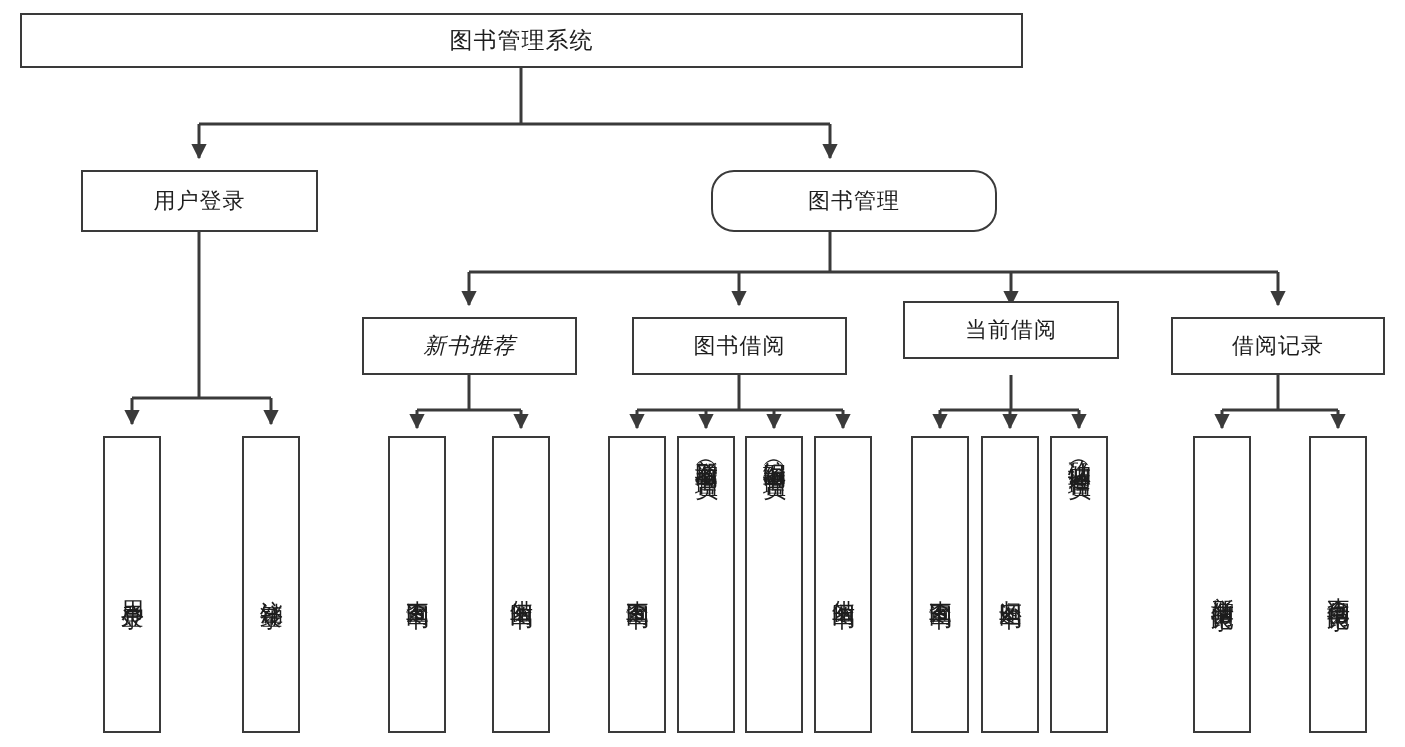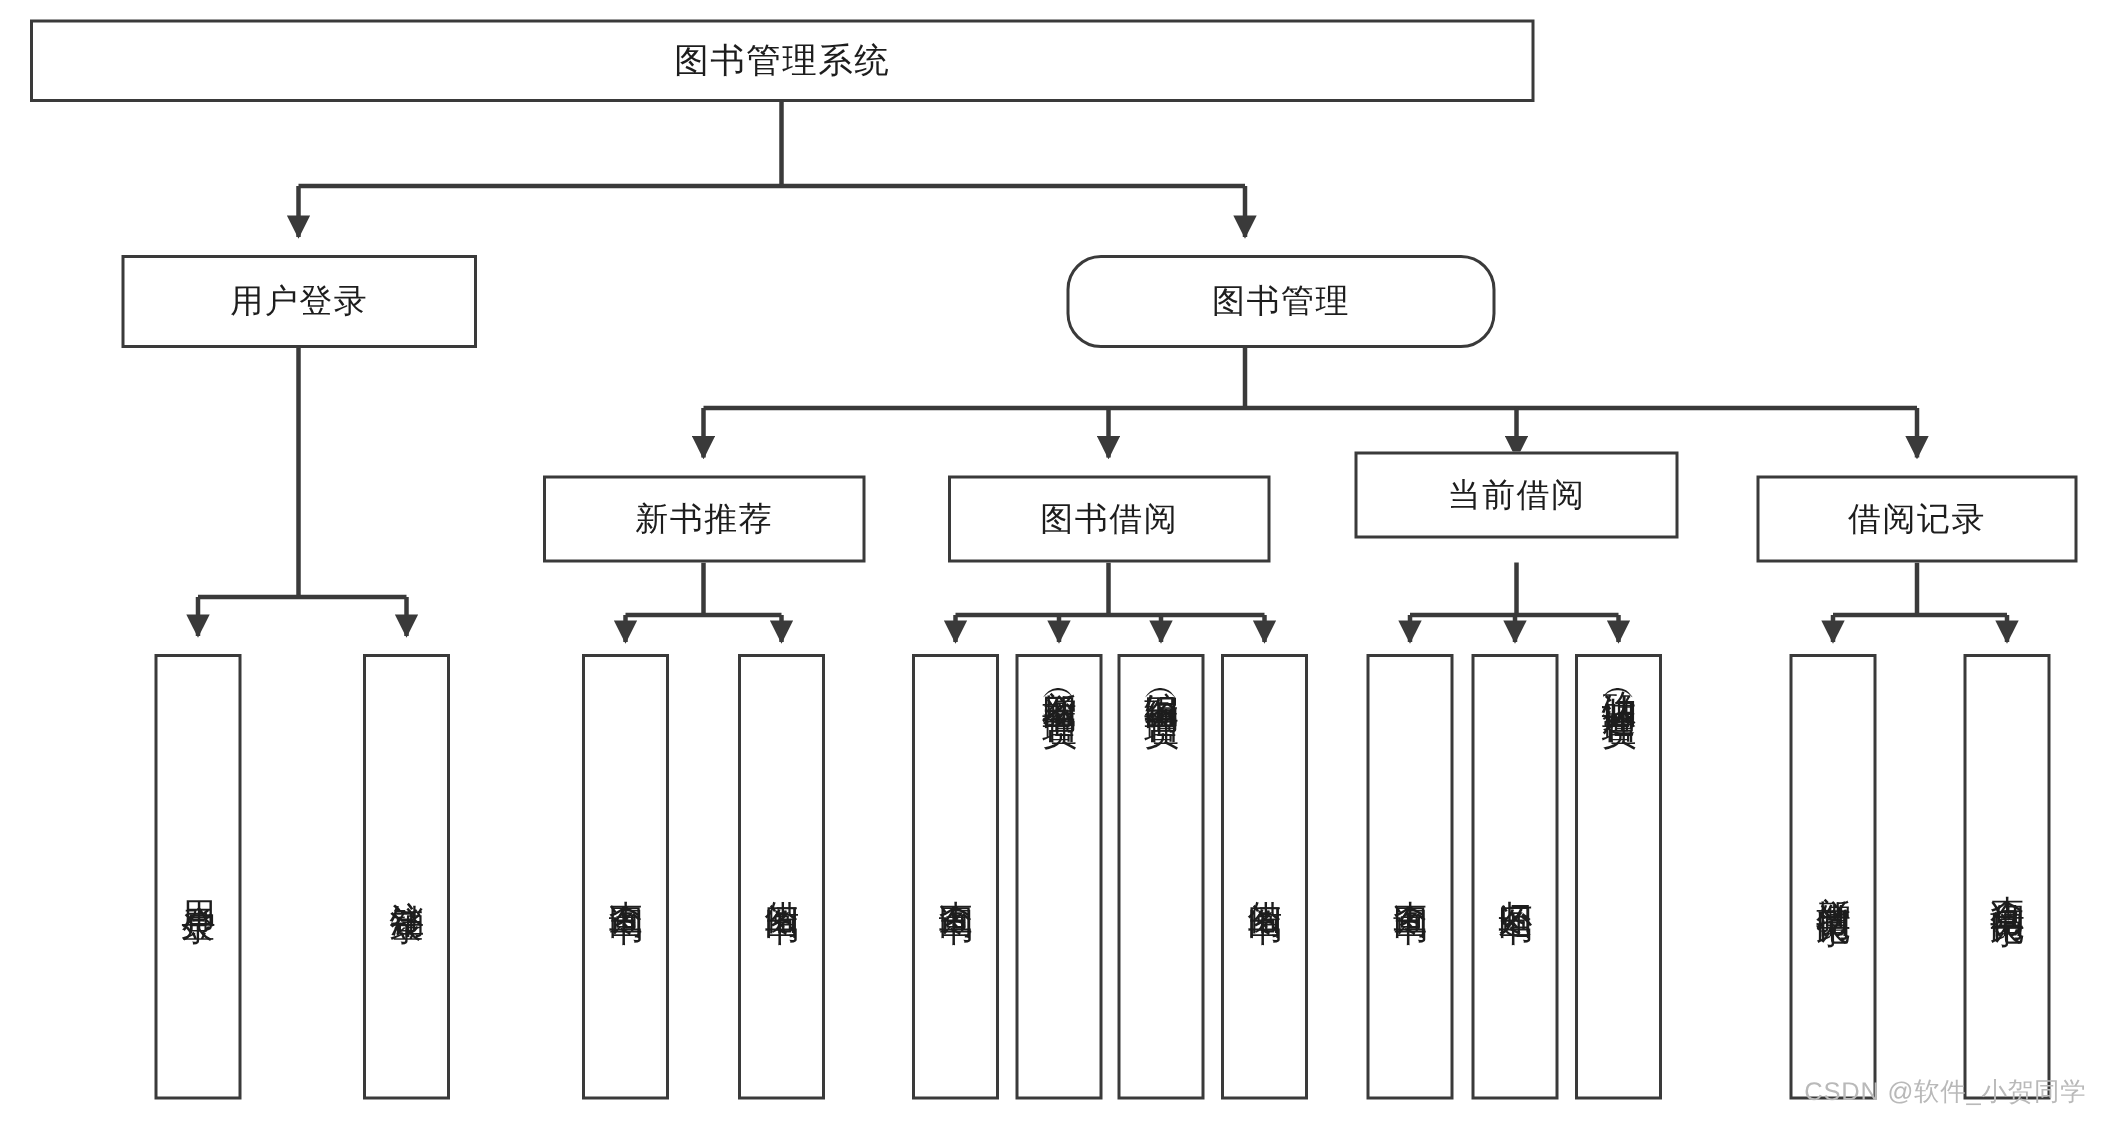--- a/index.html
+++ b/index.html
@@ -143,21 +143,21 @@
     <span>图书管理系统</span>
   </div>
 
   <div class="node h" style="left:81px; top:170px; width:237px; height:62px;">
     <span>用户登录</span>
   </div>
   <div class="node h" style="left:711px; top:170px; width:286px; height:62px;border-radius:23px;">
     <span>图书管理</span>
   </div>
 
-  <div class="node h" style="left:362px; top:317px; width:215px; height:58px;">
+  <div class="node h" style="left:362px; top:317px; width:215px; height:58px;font-style:italic;">
     <span>新书推荐</span>
   </div>
   <div class="node h" style="left:632px; top:317px; width:215px; height:58px;text-align:center;">
     <span>图书借阅</span>
   </div>
   <div class="node h" style="left:903px; top:301px; width:216px; height:58px;">
     <span>当前借阅</span>
   </div>
   <div class="node h" style="left:1171px; top:317px; width:214px; height:58px;">
     <span>借阅记录</span>
@@ -226,15 +226,14 @@
     <div class="leaf-inner">
       <span class="vtext">新增借阅记录</span>
     </div>
   </div>
   <div class="node leaf" style="left:1309px; top:436px; width:58px; height:297px;">
     <div class="leaf-inner">
       <span class="vtext">查询借阅记录</span>
     </div>
   </div>
 
-  <div id="watermark">CSDN @软件_小贺同学</div>
 
 </div>
 
 </body></html>

